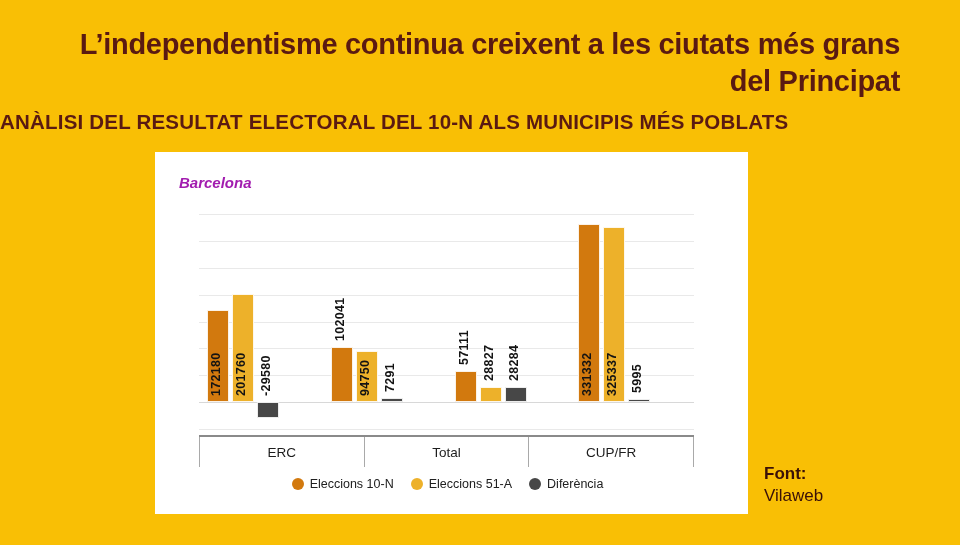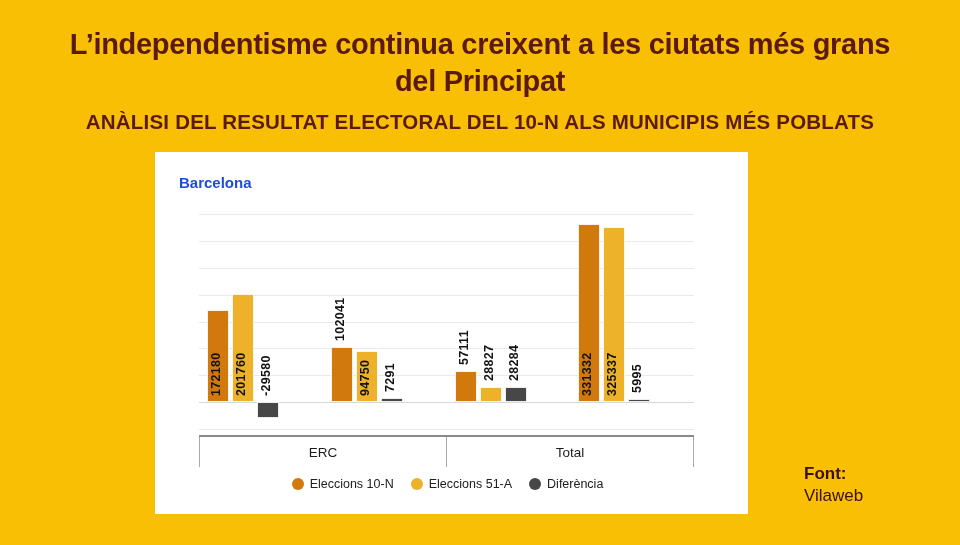--- a/index.html
+++ b/index.html
@@ -18,44 +18,43 @@
     width: 960px;
     height: 545px;
     background: #f9bf05;
   }
   
   .headline {
     position: absolute;
     left: 0;
     top: 26px;
     width: 960px;
-    text-align: center;
+    text-align: right;
     color: #5a1a12;
     font-weight: bold;
     font-size: 29px;
     line-height: 1.28;
     letter-spacing: -0.3px;
     padding: 0 60px;
     box-sizing: border-box;
   }
   .subhead {
     position: absolute;
     left: 0;
     top: 110px;
     width: 960px;
-    text-align: center;
     color: #5a1a12;
     font-weight: bold;
     font-size: 20.5px;
     letter-spacing: 0.2px;
   }
   
   .source {
     position: absolute;
-    left: 804px;
+    left: 764px;
     top: 463px;
     color: #3a1008;
     font-size: 17px;
     line-height: 1.3;
   }
   .source .src-label { font-weight: bold; display: block; }
   .source .src-value { font-weight: normal; display: block; }
 
   
   .card {
@@ -65,21 +64,22 @@
     width: 593px;
     height: 362px;
     background: #ffffff;
   }
   .card-title {
     position: absolute;
     left: 24px;
     top: 22px;
     font-size: 15px;
     font-weight: bold;
-    color: #1d4ed8;
+    color: #a21caf;
+    font-style: italic;
   }
   
   .plot {
     position: absolute;
     left: 44px;
     top: 62px;
     width: 495px;
     height: 215px;
   }
   .gridline {
@@ -275,20 +275,21 @@
                 <div class="vlabel onbar" style="left: 16px; bottom: 36.0973px; position: absolute;">5995</div>
               </div>
             </div>
           </div>
         </div>
       </div>
 
     <div class="catrow" id="catrow">
         <div class="cat">ERC</div>
         <div class="cat">Total</div>
+        <div class="cat">CUP/FR</div>
       </div>
 
     <div class="legend" id="legend">
         <div class="legend-item">
           <span class="swatch" style="background: rgb(210, 121, 14);"></span>
           <span>Eleccions 10-N</span>
         </div>
         <div class="legend-item">
           <span class="swatch" style="background: rgb(237, 177, 42);"></span>
           <span>Eleccions 51-A</span>

